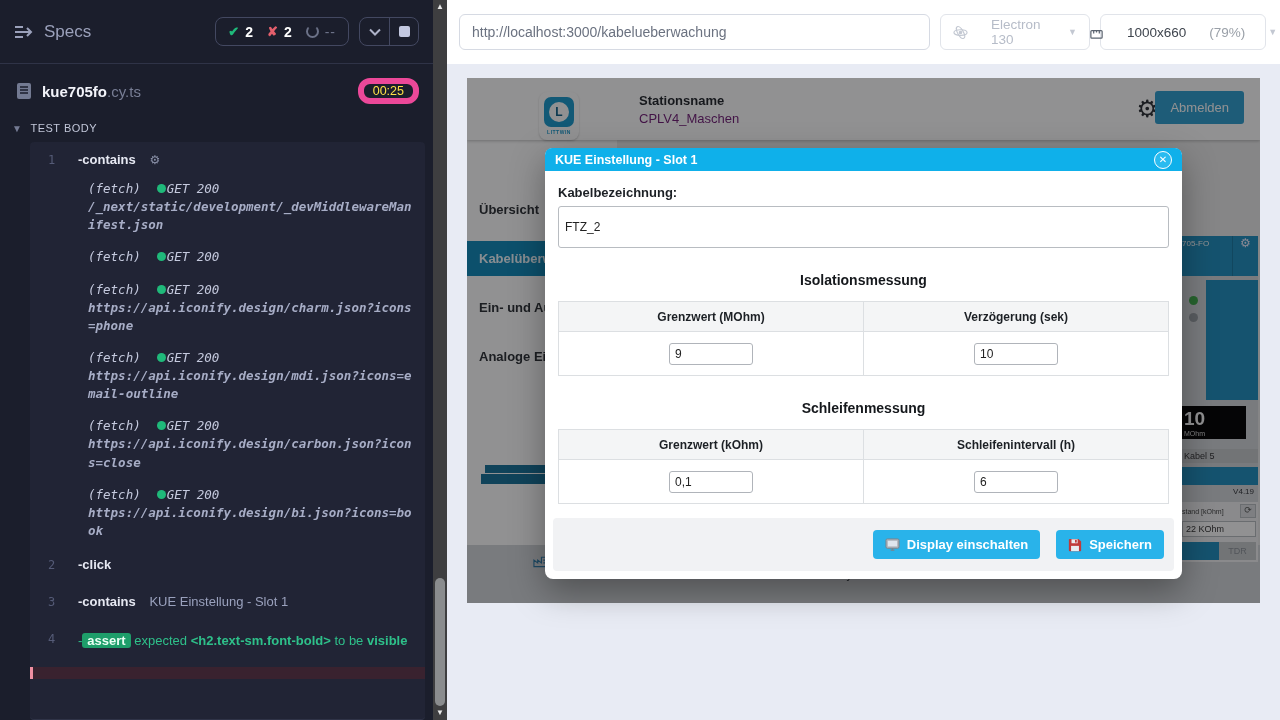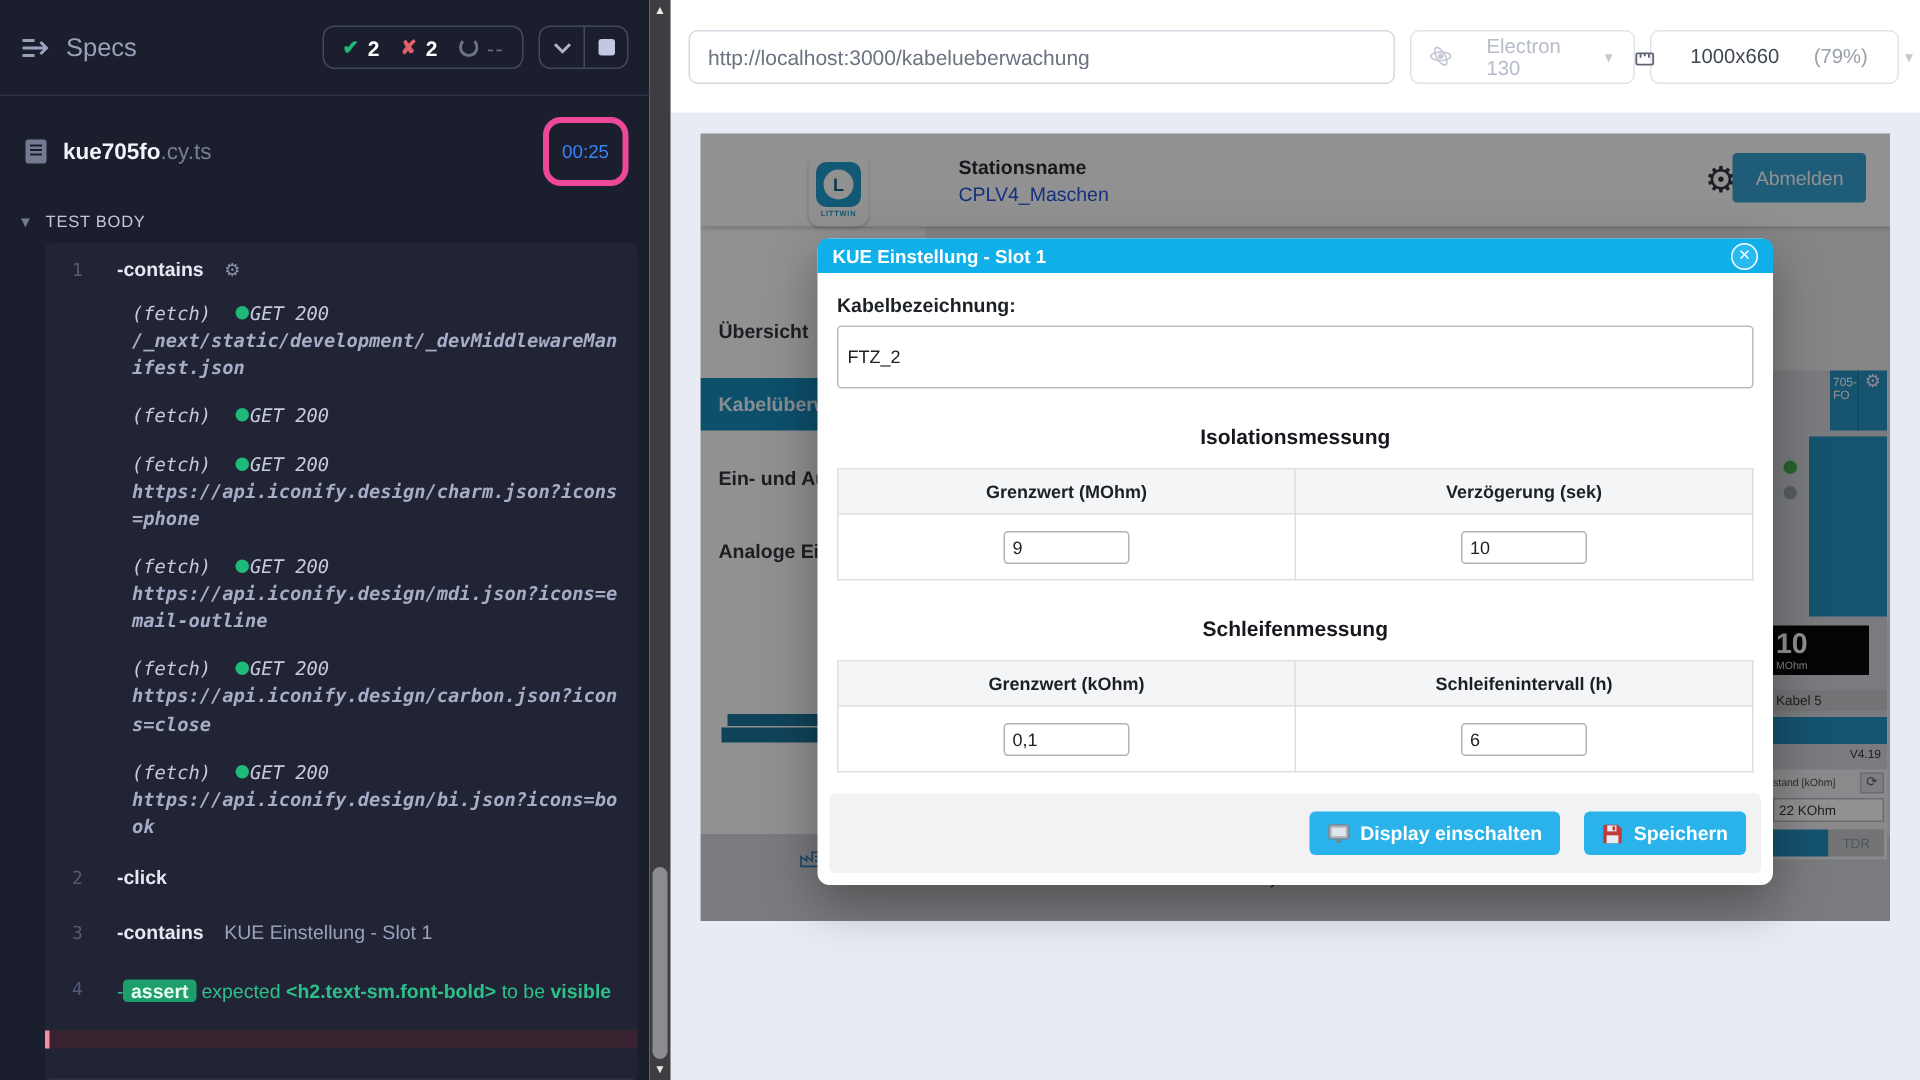--- a/index.html
+++ b/index.html
@@ -15,21 +15,21 @@
   .stat { display:flex; align-items:center; gap:6px; font-size:14px; font-weight:bold; color:#fff; }
   .stat .pending-dash { color:#6c7288; font-weight:normal; letter-spacing:1px; }
   .cy-runctl { margin-left:10px; display:flex; border:1px solid #434861; border-radius:8px; height:29px; overflow:hidden; }
   .cy-runctl > div { width:29px; display:flex; align-items:center; justify-content:center; }
   .cy-runctl > div + div { border-left:1px solid #434861; }
   .stop-square { width:11px; height:11px; background:#c3c8e0; border-radius:2px; }
 
   .cy-spec { display:flex; align-items:center; padding:14px 14px 12px 16px; }
   .cy-spec-name { font-size:15px; font-weight:bold; color:#f3f4fa; margin-left:10px; }
   .cy-spec-ext { font-size:15px; color:#787e95; font-weight:normal; }
-  .cy-duration { margin-left:auto; border:4px solid #ec4899; border-radius:12px; padding:12px 9px; font-size:12.5px; color:#3b82f6; }
+  .cy-duration { margin-left:auto; border:6px solid #ec4899; border-radius:12px; padding:0 9px; font-size:12.5px; color:#fde047; }
 
   .cy-section { display:flex; align-items:center; gap:8px; padding:6px 14px 8px 12px; color:#c2c7d9; font-size:11px; letter-spacing:0.5px; }
   .chev { color:#747a93; font-size:10px; }
 
   .cy-log { margin:0 8px 0 30px; background:#212435; border-radius:4px; padding:4px 0 10px 0; flex:1; border-bottom:1px solid #2f3347; }
   .cmd-row { display:flex; padding:6px 10px 6px 0; }
   .cmd-num { width:48px; flex:none; text-align:left; padding-left:18px; color:#555b77; font-family:"DejaVu Sans Mono", monospace; font-size:12px; padding-top:1px; }
   .cmd-body { flex:1; font-family:Liberation Sans, sans-serif; font-size:13px; color:#e6e8f2; }
   .cmd-method { font-weight:bold; }
   .cmd-gear { color:#8a90a8; font-size:12px; margin-left:10px; }
@@ -45,51 +45,51 @@
   .failed-row { background:#39222f; border-left:3px solid #f08fa2; margin-top:2px; }
 
   
   .cy-scroll { width:14px; background:#3e3e40; flex:none; display:flex; flex-direction:column; align-items:center; position:relative; }
   .scroll-arrow { color:#e8e8e8; font-size:8px; line-height:14px; height:14px; }
   .scroll-thumb { position:absolute; left:2px; width:10px; top:578px; height:128px; background:#8a8c8e; border-radius:5px; }
   .scroll-arrow.down { position:absolute; bottom:0; }
 
   
   .stage { flex:1; display:flex; flex-direction:column; background:#e8ebf4; }
-  .topbar { height:75px; background:#fff; display:flex; align-items:center; padding:0 14px 0 12px; gap:10px; flex:none; }
+  .topbar { height:64px; background:#fff; display:flex; align-items:center; padding:0 14px 0 12px; gap:10px; flex:none; }
   .url-box { flex:1; height:36px; border:1px solid #d6dae3; border-radius:6px; display:flex; align-items:center; }
   .url-box input { border:none; outline:none; width:100%; font-size:14px; color:#6b7280; padding:0 12px; font-family:"Liberation Sans", sans-serif; background:transparent; }
   .browser-box, .viewport-box { height:36px; border:1px solid #e1e4ea; border-radius:6px; display:flex; align-items:center; gap:23px; padding:0 12px; flex:none; }
   .browser-box { width:150px; color:#b6bcc8; font-size:13.5px; justify-content:center; }
   .viewport-box { width:166px; font-size:13.5px; color:#3f454e; justify-content:center; }
   .viewport-zoom { color:#9aa0a8; }
   .mini-chev { color:#c3c8d2; font-size:9px; }
 
   
   .aut-wrap { position:relative; margin:14px 0 0 20px; width:793px; height:525px; background:#fff; }
   .aut { position:absolute; inset:0; display:flex; flex-direction:column; overflow:hidden; }
   .aut-header { height:62px; background:#fff; display:flex; align-items:center; padding:0 16px; flex:none; position:relative; z-index:1; box-shadow:0 1px 3px rgba(0,0,0,0.25); }
   .logo-chip { margin-left:56px; width:40px; height:48px; background:#fff; border-radius:8px; display:flex; flex-direction:column; align-items:center; justify-content:center; margin-top:14px; box-shadow:0 1px 2px rgba(0,0,0,0.2); }
   .logo-sq { width:30px; height:30px; background:#1899cc; border-radius:7px; display:flex; align-items:center; justify-content:center; }
   .logo-circle { width:20px; height:20px; background:#fff; border-radius:50%; color:#0c5e86; font-weight:bold; font-size:12px; display:flex; align-items:center; justify-content:center; }
   .logo-text { font-size:5px; color:#1899cc; font-weight:bold; letter-spacing:0.5px; margin-top:2px; }
   .station { margin-left:60px; }
   .station-label { font-size:13px; font-weight:bold; color:#1f2329; }
-  .station-value { font-size:13px; color:#1d4ed8; margin-top:3px; }
+  .station-value { font-size:13px; color:#701a75; margin-top:3px; }
   .aut-gear { margin-left:auto; font-size:24px; color:#2a2e33; margin-right:86px; }
   .logout-btn { position:absolute; right:16px; top:13px; background:#2f9fd0; color:#fff; font-size:13px; border:none; border-radius:3px; padding:9px 15px; font-family:"Liberation Sans", sans-serif; }
 
   .aut-body { flex:1; background:#ececec; display:flex; position:relative; }
   .aut-nav { width:150px; background:#fff; padding-top:52px; }
   .nav-item { padding:10px 0 10px 12px; font-size:13px; font-weight:bold; color:#2a2e33; margin-bottom:14px; white-space:nowrap; }
   .nav-item.selected { background:#0d89ba; color:#eef8fd; }
 
   
   .bg-card { position:absolute; right:2px; top:96px; bottom:2px; width:78px; background:#d4d7da; font-family:"Liberation Sans", sans-serif; }
-  .bg-card-head { height:40px; background:#1e8fc0; color:#fff; display:flex;margin-left:40px; }
+  .bg-card-head { height:40px; background:#1e8fc0; color:#fff; display:flex; }
   .bg-card-title { font-size:8px; padding:3px 0 0 2px; flex:1; }
   .bg-card-gearcell { width:26px; border-left:1px solid #1678a3; display:flex; align-items:flex-start; justify-content:center; color:#eef; font-size:12px; }
   .bg-card-mid { display:flex; margin-top:4px; }
   .bg-dots { width:26px; padding-top:16px; display:flex; flex-direction:column; align-items:center; gap:8px; }
   .dot-g { width:9px; height:9px; border-radius:50%; background:#3fae4c; }
   .dot-gr { width:9px; height:9px; border-radius:50%; background:#9aa0a6; }
   .bg-teal-col { flex:1; background:#1e8fc0; height:120px; }
   .bg-display { background:#000; color:#fff; width:66px; padding:2px 4px; margin-top:6px; }
   .bg-display-val { font-size:19px; font-weight:bold; }
   .bg-display-unit { font-size:7px; color:#ddd; }

